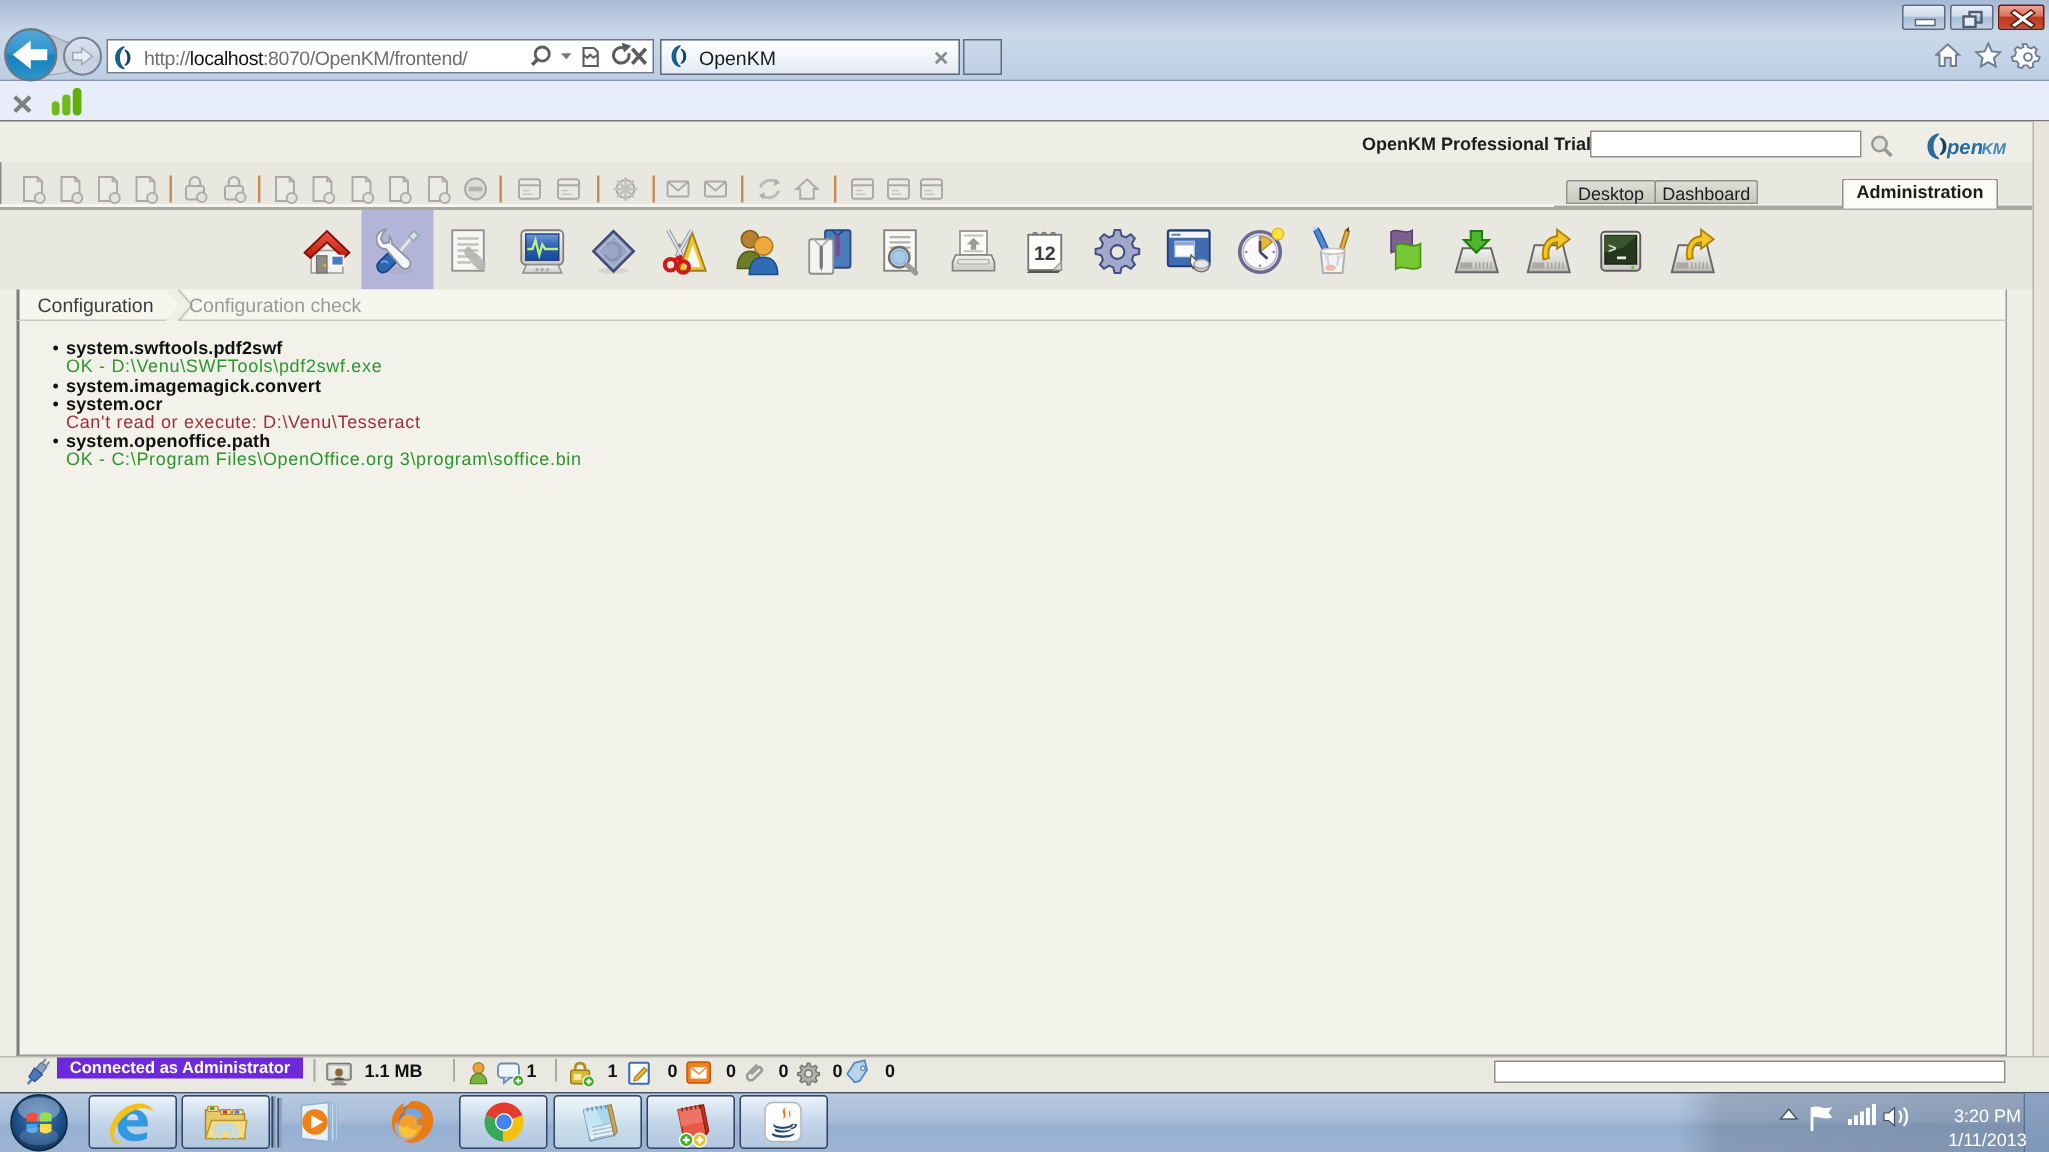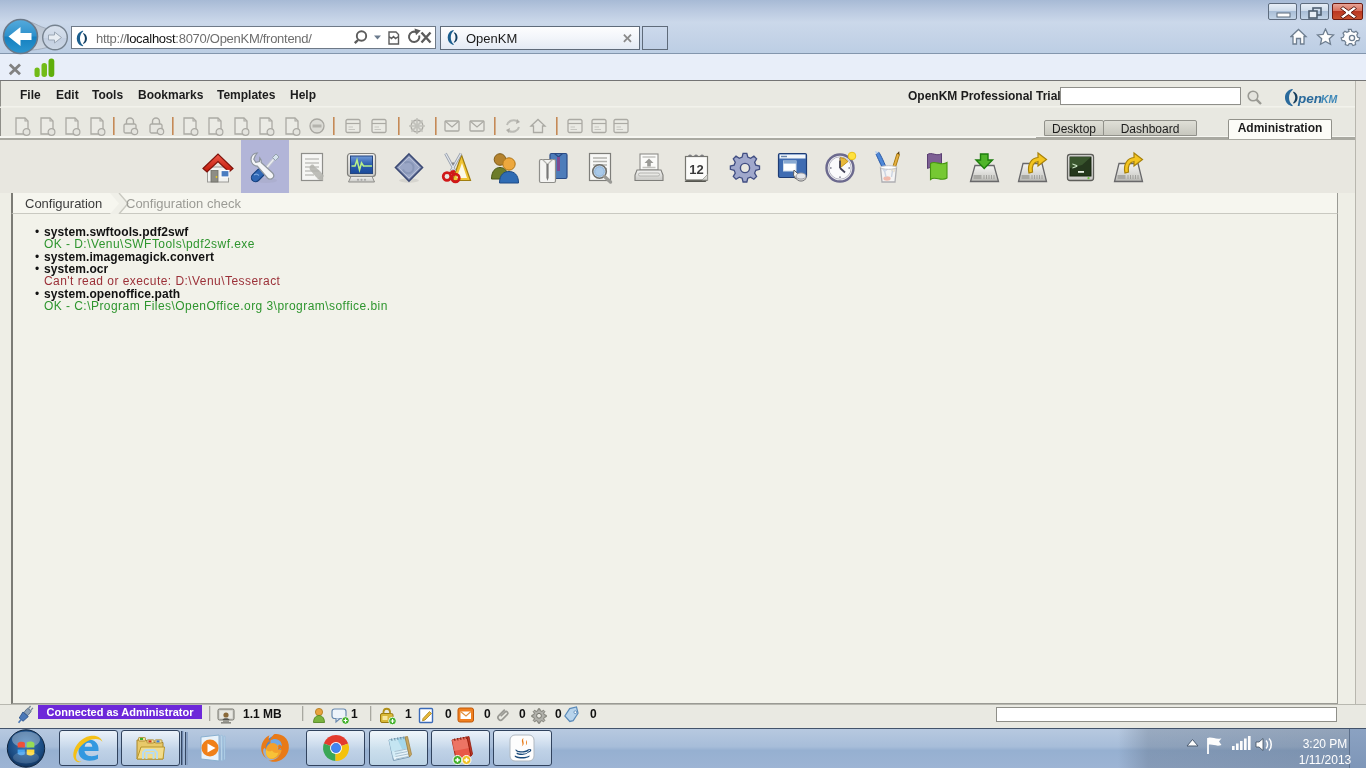--- a/index.html
+++ b/index.html
@@ -156,28 +156,20 @@
     <svg width="50" height="22">
       <path d="M1.8 3.5 L12 13.3 M12 3.5 L1.8 13.3" stroke="#818181" stroke-width="2.8" transform="translate(0,4)"></path>
       <g>
         <rect x="26.5" y="10.5" width="5.2" height="9.5" rx="2.6" fill="#72bb17"></rect>
         <rect x="33.5" y="6" width="5.5" height="14" rx="2.7" fill="#72bb17"></rect>
         <rect x="40.5" y="1.5" width="5.8" height="18.5" rx="2.9" fill="#5fae0a"></rect>
       </g>
     </svg>
   </div>
 
-  <div class="abs" id="menubar">
-    <span class="mi" style="left:19px">File</span>
-    <span class="mi" style="left:55px">Edit</span>
-    <span class="mi" style="left:91px">Tools</span>
-    <span class="mi" style="left:137px">Bookmarks</span>
-    <span class="mi" style="left:216px">Templates</span>
-    <span class="mi" style="left:289px">Help</span>
-  </div>
   <div class="abs" id="hdr-trial">OpenKM Professional Trial</div>
   <div class="abs" id="hdr-input"></div>
   <div class="abs" id="hdr-mag" style="left:1246px; top:89px;">
     <svg width="18" height="18">
       <circle cx="7" cy="7" r="4.8" fill="#e4e4de" stroke="#9a9a94" stroke-width="1.6"></circle>
       <line x1="10.6" y1="10.6" x2="15" y2="15" stroke="#9a9a94" stroke-width="2.4"></line>
     </svg>
   </div>
   <div class="abs" id="okmlogo">
     <svg width="56" height="20">
@@ -258,21 +250,21 @@
       <rect x="556" y="2" width="1.6" height="18" fill="#c58a57"></rect>
       <use href="#gpane" x="575" y="11"></use>
           <use href="#gpane" x="599" y="11"></use>
           <use href="#gpane" x="621" y="11"></use>
     </g>
   </svg>
   </div>
   <div class="abs" id="tabshadow"></div>
   <div class="abs oktab" style="left:1044px; width:60px;">Desktop</div>
   <div class="abs oktab" style="left:1104px; width:36px;">Search</div>
-  <div class="abs oktab" style="left:1103px; width:94px;">Dashboard</div>
+  <div class="abs oktab" style="left:1103px; width:69px;">Dashboard</div>
   <div class="abs oktab" id="oktab4" style="left:1228px; width:104px;">Administration</div>
   <div class="abs" id="bigrow"></div>
   <div class="abs" id="seltile"></div>
   <div class="abs" id="bigicons" style="left:0; top:140px;">
   <svg width="1366" height="53">
     <defs>
       <linearGradient id="silv" x1="0" y1="0" x2="0" y2="1">
             <stop offset="0" stop-color="#f2f2f0"></stop>
             <stop offset="1" stop-color="#c9c9c5"></stop>
           </linearGradient>

